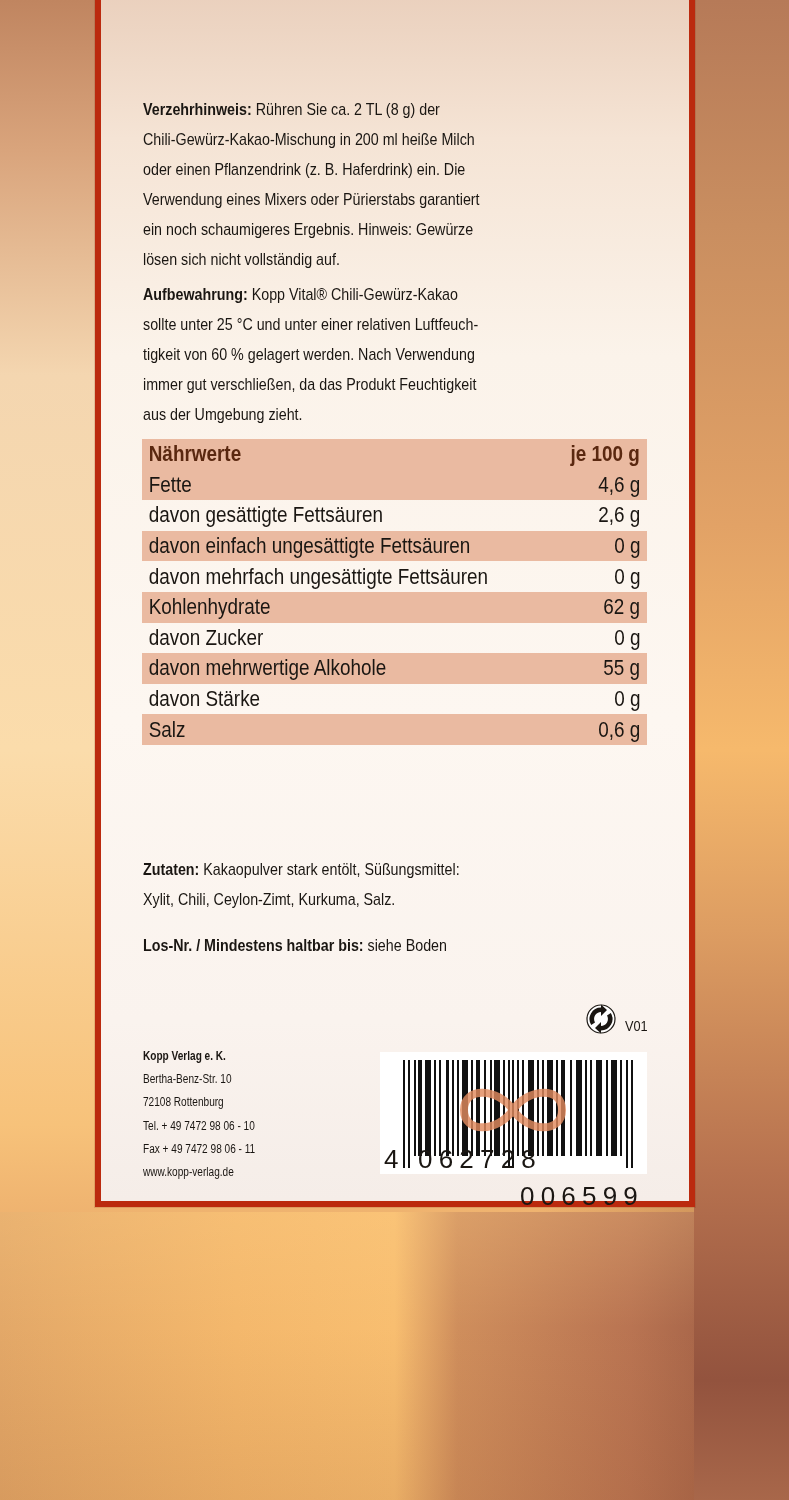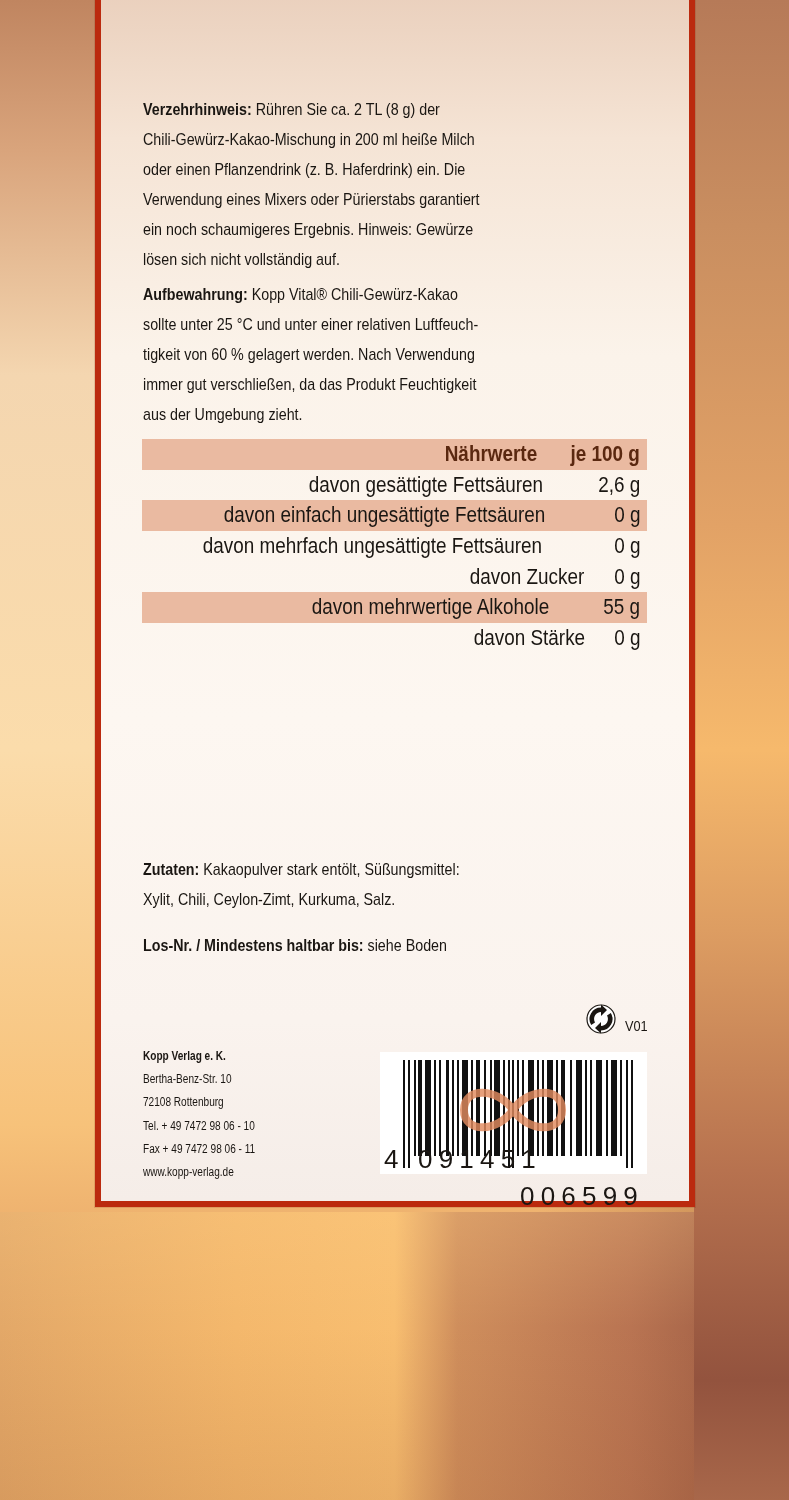--- a/index.html
+++ b/index.html
@@ -31,21 +31,21 @@
   .cond { transform-origin:left top; transform:scaleX(0.84); white-space:nowrap; }
   .para {
     position:absolute; left:143px; font-size:17px; line-height:30px;
   }
   .para b { font-weight:bold; }
   .para .line { display:block; }
   .table {
     position:absolute; left:142px; top:439px; width:505px;
   }
   .row {
-    position:relative; height:30.6px; display:flex; align-items:center; justify-content:flex-end;
+    position:relative; height:30.6px; display:flex; align-items:center; justify-content:space-between;
     font-size:22.5px;
   }
   .row.shaded { background:#eabaa1; }
   .row .label, .row .value { display:inline-block; }
   .row .label { padding-left:8px; transform-origin:left center; transform:scaleX(0.84); white-space:nowrap; }
   .row .value { padding-right:8px; transform-origin:right center; transform:scaleX(0.84); white-space:nowrap; }
   .row.header { color:#5a2810; font-weight:bold; }
   .address {
     position:absolute; left:143px; top:1045px; font-size:12px; line-height:23.2px;
   }
@@ -88,43 +88,55 @@
     <span class="line">immer gut verschließen, da das Produkt Feuchtigkeit</span>
     <span class="line">aus der Umgebung zieht.</span>
   </div>
 </div>
 
 <div class="table">
   <div class="row shaded header">
     <span class="label">Nährwerte</span>
     <span class="value">je 100 g</span>
   </div>
+  <div class="row shaded">
+      <span class="label">Fette</span>
+      <span class="value">4,6 g</span>
+    </div>
   <div class="row">
       <span class="label">davon gesättigte Fettsäuren</span>
       <span class="value">2,6 g</span>
     </div>
   <div class="row shaded">
       <span class="label">davon einfach ungesättigte Fettsäuren</span>
       <span class="value">0 g</span>
     </div>
   <div class="row">
       <span class="label">davon mehrfach ungesättigte Fettsäuren</span>
       <span class="value">0 g</span>
     </div>
+  <div class="row shaded">
+      <span class="label">Kohlenhydrate</span>
+      <span class="value">62 g</span>
+    </div>
   <div class="row">
       <span class="label">davon Zucker</span>
       <span class="value">0 g</span>
     </div>
   <div class="row shaded">
       <span class="label">davon mehrwertige Alkohole</span>
       <span class="value">55 g</span>
     </div>
   <div class="row">
       <span class="label">davon Stärke</span>
       <span class="value">0 g</span>
+    </div>
+  <div class="row shaded">
+      <span class="label">Salz</span>
+      <span class="value">0,6 g</span>
     </div>
 </div>
 
 <div class="para" style="top:855px;">
   <div class="cond">
     <span class="line"><b>Zutaten:</b><span> Kakaopulver stark entölt, Süßungsmittel:</span></span>
     <span class="line">Xylit, Chili, Ceylon-Zimt, Kurkuma, Salz.</span>
   </div>
 </div>
 
@@ -194,15 +206,15 @@
       <rect x="240" y="8" width="2" height="96"></rect>
       <rect x="246" y="8" width="2" height="108"></rect>
         <rect x="251" y="8" width="2" height="108"></rect>
     </g>
     <path d="M133 58 C118 36, 84 34, 84 58 C84 82, 118 80, 133 58 C148 36, 182 34, 182 58 C182 82, 148 80, 133 58 Z" fill="none" stroke="#e08a5e" stroke-width="8" opacity="0.82"></path>
     <rect x="2" y="104" width="18" height="18" fill="#fff"></rect>
     <rect x="38" y="104" width="88" height="18" fill="#fff"></rect>
     <rect x="137" y="104" width="106" height="18" fill="#fff"></rect>
   </svg>
   <span class="barcode-num" style="left:4px; top:92px;">4</span>
-  <span class="barcode-num" style="left:38px; top:92px; letter-spacing:6.2px;">091451</span>
+  <span class="barcode-num" style="left:38px; top:92px; letter-spacing:6.2px;">062728</span>
   <span class="barcode-num" style="left:140px; top:92px; letter-spacing:6.2px;margin-top:37px;">006599</span>
 </div>
 
 </body></html>

